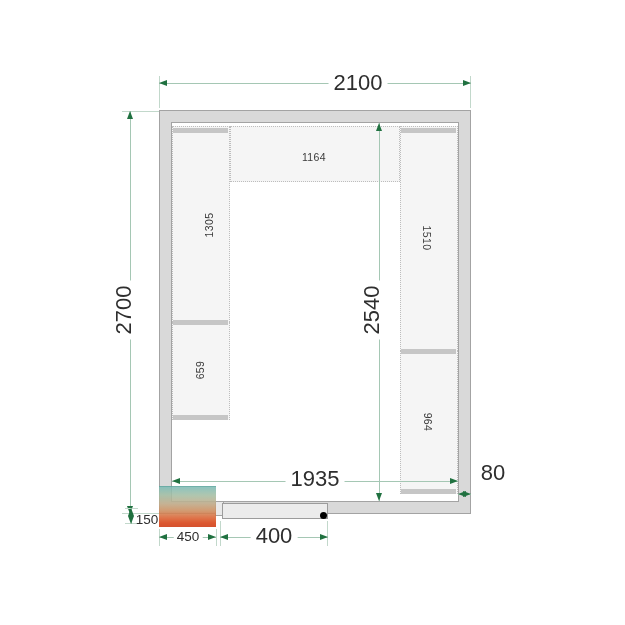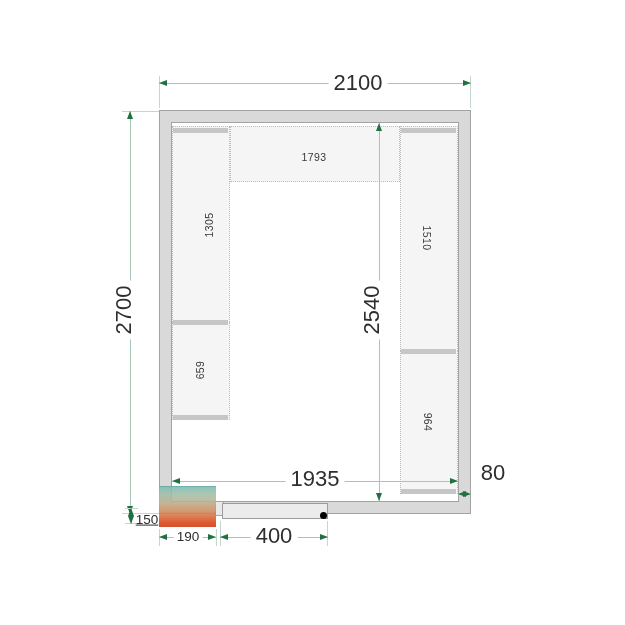--- a/index.html
+++ b/index.html
@@ -59,21 +59,21 @@
   <div class="shelf" style="left:400px;top:126px;width:58px;height:225px;"></div>
   <div class="shelf" style="left:400px;top:351px;width:58px;height:143px;"></div>
 
   <div class="strip" style="left:173px;top:127.5px;width:55px;"></div>
   <div class="strip" style="left:173px;top:319.5px;width:55px;"></div>
   <div class="strip" style="left:173px;top:414.5px;width:55px;"></div>
   <div class="strip" style="left:401px;top:127.5px;width:55px;"></div>
   <div class="strip" style="left:401px;top:348.5px;width:55px;"></div>
   <div class="strip" style="left:401px;top:488.5px;width:55px;"></div>
 
-  <div class="slabel" style="left:314px;top:157px;">1793</div>
+  <div class="slabel" style="left:314px;top:157px;">1164</div>
   <div class="slabel rotccw" style="left:209px;top:225px;">1305</div>
   <div class="slabel rotccw" style="left:200px;top:370px;">659</div>
   <div class="slabel rotcw" style="left:427px;top:238px;">1510</div>
   <div class="slabel rotcw" style="left:428px;top:422px;">964</div>
 
   <div class="door-jamb"></div>
   <div class="door-leaf"></div>
   <div class="door-dot"></div>
 
   <div class="unit"></div>
@@ -105,28 +105,28 @@
   <div class="dl-h" style="left:458px;top:494px;width:13px;"></div>
   <div class="arr left" style="left:458px;top:490.5px;"></div>
   <div class="arr right" style="left:463px;top:490.5px;"></div>
   <div class="dlabel nobg" style="left:493px;top:473px;">80</div>
 
   <div class="tick-h" style="left:125px;top:508px;width:13px;"></div>
   <div class="tick-h" style="left:125px;top:523px;width:13px;"></div>
   <div class="dl-v" style="left:131px;top:508px;height:16px;"></div>
   <div class="arr up" style="left:127.5px;top:508px;"></div>
   <div class="arr down" style="left:127.5px;top:516px;"></div>
-  <div class="dlabel sm nobg" style="left:147px;top:520px;text-decoration:underline;">150</div>
+  <div class="dlabel sm nobg" style="left:147px;top:520px;">150</div>
 
   <div class="tick-v" style="left:159px;top:529px;height:17px;"></div>
   <div class="tick-v" style="left:216px;top:529px;height:17px;"></div>
   <div class="dl-h" style="left:159px;top:537px;width:57px;"></div>
   <div class="arr left" style="left:159px;top:533.5px;"></div>
   <div class="arr right" style="left:208px;top:533.5px;"></div>
-  <div class="dlabel sm" style="left:188px;top:537px;">190</div>
+  <div class="dlabel sm" style="left:188px;top:537px;">450</div>
 
   <div class="tick-v" style="left:220px;top:521px;height:25px;"></div>
   <div class="tick-v" style="left:327px;top:521px;height:25px;"></div>
   <div class="dl-h" style="left:220px;top:537px;width:108px;"></div>
   <div class="arr left" style="left:220px;top:533.5px;"></div>
   <div class="arr right" style="left:320px;top:533.5px;"></div>
   <div class="dlabel" style="left:274px;top:536px;">400</div>
 
 </div>
 

